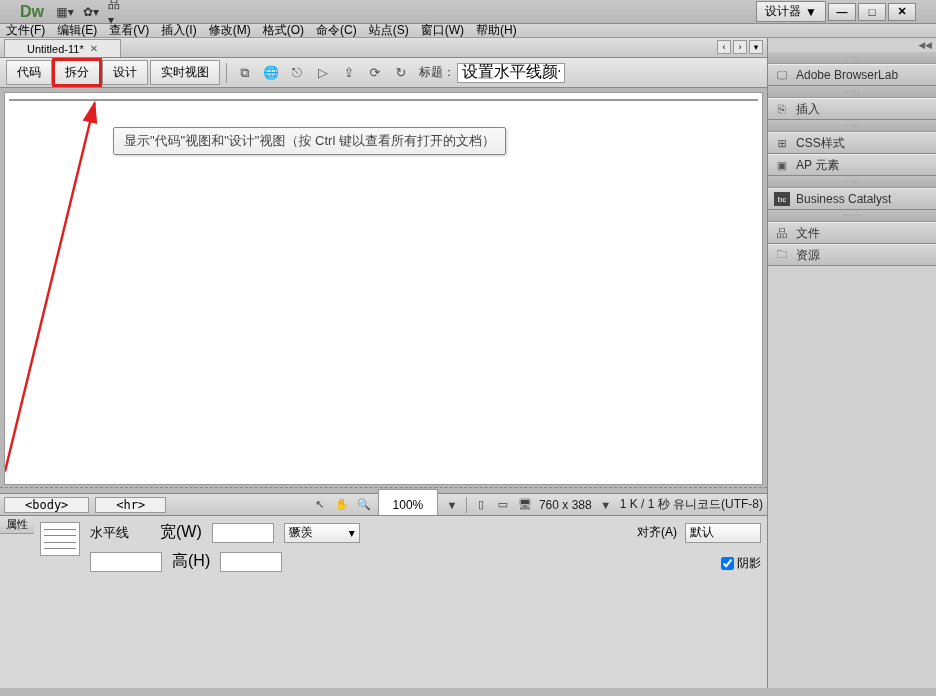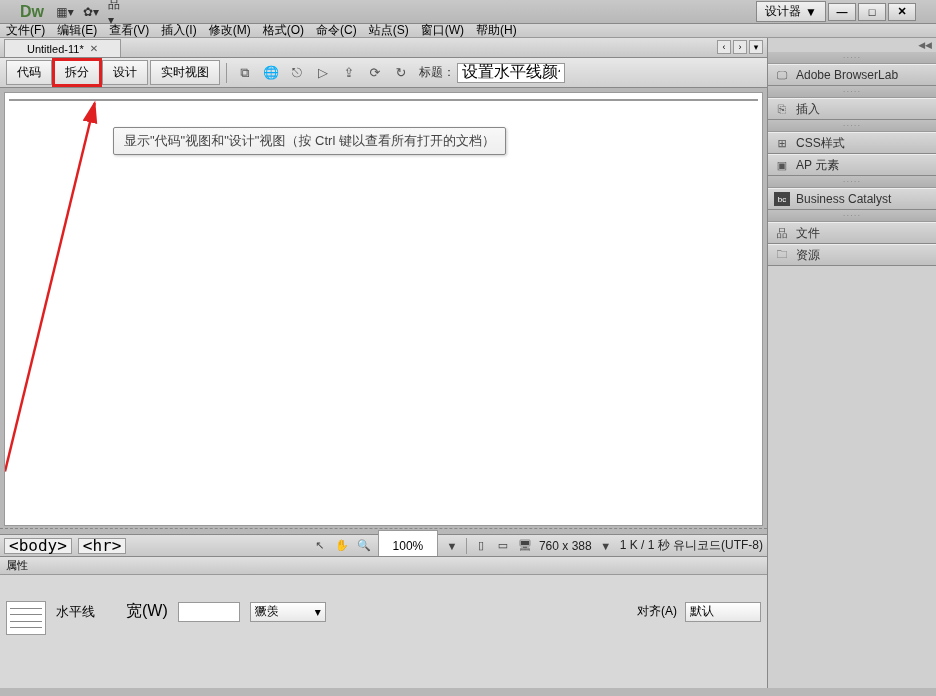--- a/index.html
+++ b/index.html
@@ -25,30 +25,30 @@
   .vbtn.highlight { outline:3px solid #e02020; outline-offset:-1px; }
   .tool-ic { width:20px; height:20px; display:inline-flex; align-items:center; justify-content:center; color:#555; font-size:13px; cursor:pointer; margin:0 2px;}
   .vsep { width:1px; height:20px; background:#999; margin:0 4px;}
   .title-label { font-size:12px; color:#333; margin-left:4px;}
   .title-input { width:108px; height:20px; border:1px solid #999; background:#fff; font-size:16px; padding:0 4px;}
   .canvas { flex:1; background:#fff; position:relative; margin:4px 4px 0 4px; border:1px solid #999; overflow:hidden;}
   .canvas::before { content:""; position:absolute; left:4px; right:4px; top:6px; height:2px; background:#999;}
   .tooltip { position:absolute; left:108px; top:34px; background:linear-gradient(#f8f8f8,#eeeeee); border:1px solid #888; padding:4px 10px; font-size:13px; color:#444; border-radius:2px; box-shadow:1px 1px 3px rgba(0,0,0,0.2);}
   .arrow-layer { position:absolute; inset:0; pointer-events:none; }
   .statusbar { height:22px; background:linear-gradient(#e0e0e0,#c8c8c8); border-top:1px solid #888; display:flex; align-items:center; font-size:12px; padding:0 4px; gap:6px;}
-  .tag { border:1px solid #999; background:#f0f0f0; padding:0 4px; height:16px; display:inline-flex; align-items:center; font-family:monospace; font-size:16px; cursor:pointer;}
+  .tag { border:1px solid #999; background:#f0f0f0; padding:0 20px; height:16px; display:inline-flex; align-items:center; font-family:monospace; font-size:12px; cursor:pointer;}
   .status-sep { flex:0 0 1px; height:16px; background:#999;}
   .zoom { width:60px; height:32px; border:1px solid #999; background:#fff; font-size:12px; text-align:center;}
   .st-ic { width:16px; height:16px; display:inline-flex; align-items:center; justify-content:center; font-size:11px; color:#444;}
   .status-text { font-size:12px; color:#222; }
   .panel-hdr { height:22px; background:linear-gradient(#d8d8d8,#c0c0c0); border-top:1px solid #eee; border-bottom:1px solid #888; display:flex; align-items:center; padding:0 6px; font-size:12px; color:#333; gap:6px; cursor:pointer;}
   .panel-ic { width:16px; height:14px; display:inline-flex; align-items:center; justify-content:center; font-size:11px; color:#555;}
   .panel-sep { height:12px; background:linear-gradient(#c0c0c0,#b0b0b0); border-bottom:1px solid #999; display:flex; align-items:center; justify-content:center;}
   .panel-sep::after{content:"·····"; color:#888; font-size:8px; letter-spacing:1px;}
-  .prop-panel { height:132px; background:#d8d8d8; border-top:1px solid #888; display:flex; flex-direction:column;gap:20px;}
+  .prop-panel { height:173px; background:#d8d8d8; border-top:1px solid #888; display:flex; flex-direction:row;}
   .prop-title { height:18px; background:linear-gradient(#e0e0e0,#c8c8c8); font-size:11px; padding:1px 6px; border-bottom:1px solid #999;}
   .prop-body { flex:1; display:flex; padding:6px; gap:10px; align-items:flex-start;}
   .hr-icon { width:40px; height:34px; border:1px solid #999; background:#fff; display:flex; flex-direction:column; justify-content:space-around; padding:3px;}
   .hr-icon div { height:1px; background:#888;}
   .pf-input { width:62px; height:20px; border:1px solid #999; background:#fff;}
   .pf-select { width:76px; height:20px; border:1px solid #999; background:linear-gradient(#fff,#e8e8e8); font-size:12px; padding:0 4px; display:flex; align-items:center; justify-content:space-between; cursor:pointer;}
   .pf-align { margin-left:auto; display:flex; align-items:center; gap:8px; font-size:12px;}
   .pf-check { display:flex; align-items:center; gap:3px; font-size:12px; margin-left:auto; margin-top:4px;}
   .dashed-handle { height:4px; border-top:1px dashed #888; margin:2px 0;}
 </style>
@@ -166,20 +166,29 @@
               <span>獗羡</span>
               <span>▾</span>
             </div>
             <div class="pf-align">
               <span>对齐(A)</span>
               <div class="pf-select">
                 <span>默认</span>
               </div>
             </div>
           </div>
+          <div style="display:flex; align-items:center; gap:10px;">
+            <input class="pf-input" style="width: 72px;">
+            <span>高(H)</span>
+            <input class="pf-input" value="" style="">
+            <div class="pf-check" style="margin-left:auto;">
+              <input type="checkbox" checked="" style="">
+              <span>阴影</span>
+            </div>
+          </div>
         </div>
       </div>
     </div>
 
   </div>
 
   <div class="right">
     <div style="height:14px; display:flex; justify-content:flex-end; padding:2px 4px;">
       <span style="font-size:9px;color:#666;">◀◀</span>
     </div>

